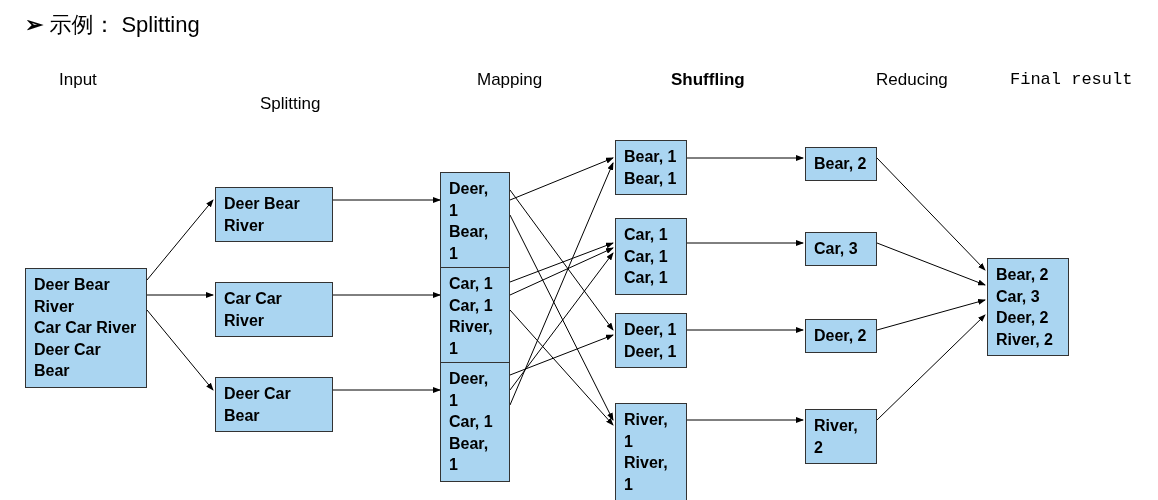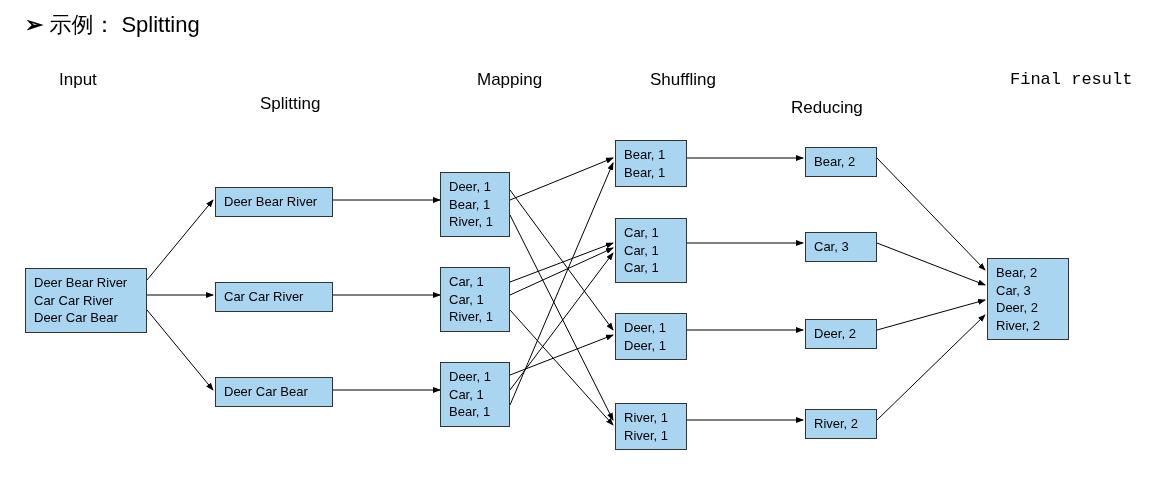--- a/index.html
+++ b/index.html
@@ -26,32 +26,33 @@
       font-size: 17px;
       color: #000;
       position: absolute;
       top: 70px;
       width: 1108px;
     }
     .hdr { position: absolute; }
     .h-input { left: 34px; }
     .h-splitting { left: 235px; margin-top: 24px; }
     .h-mapping { left: 452px; }
-    .h-shuffling { left: 625px; }
-    .h-reducing { left: 766px; margin-top: 28px; }
+    .h-shuffling { left: 646px; font-weight: bold; }
+    .h-reducing { left: 851px; }
     .h-final { left: 985px; font-family: Liberation Mono, monospace; }
 
     .box {
       position: absolute;
       background: #aad5f1;
       border: 1px solid #333;
-      font-size: 13px;
+      font-size: 16px;
       padding: 5px 8px;
       line-height: 1.35;
       white-space: pre-line;
+      font-weight: bold;
     }
 
     svg.connector {
       position: absolute;
       top: 0;
       left: 0;
       width: 1158px;
       height: 500px;
       pointer-events: none;
     }

